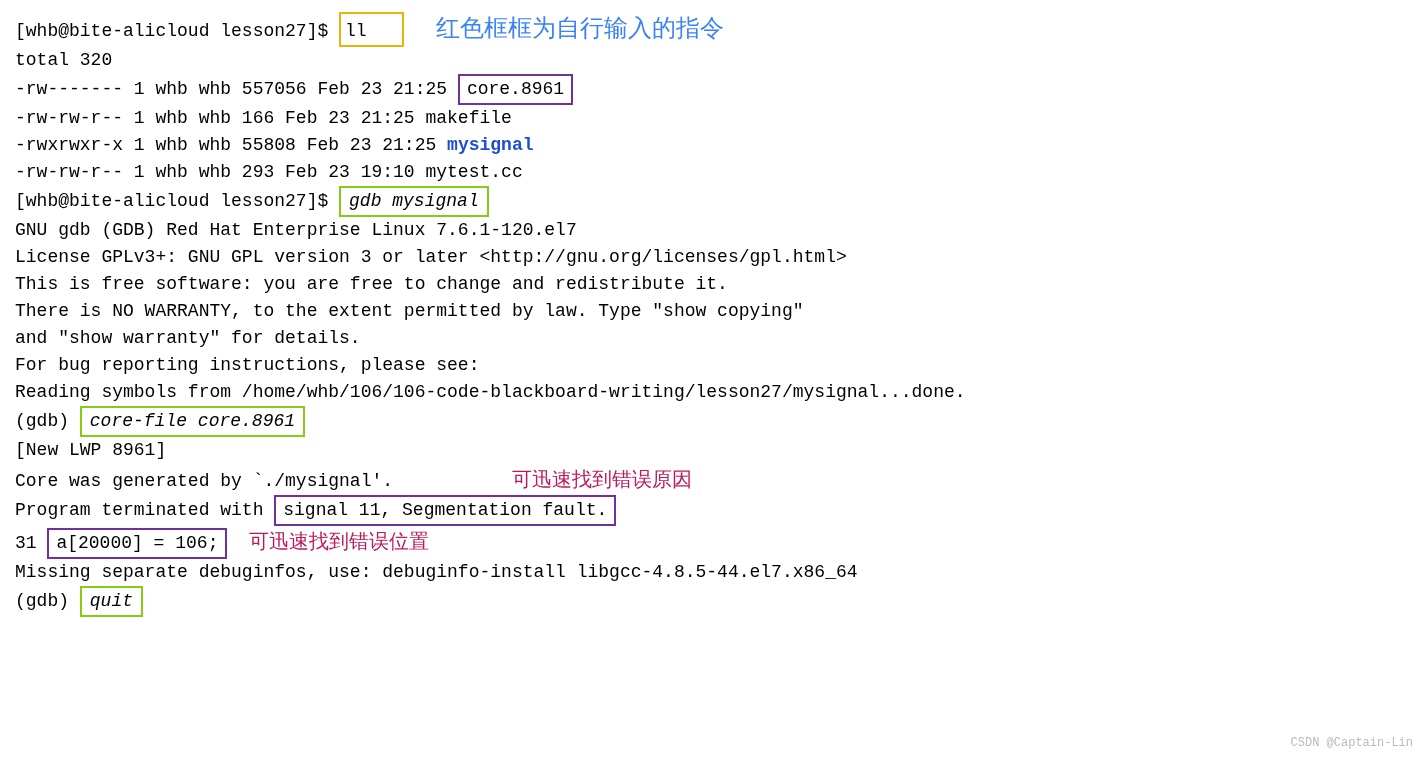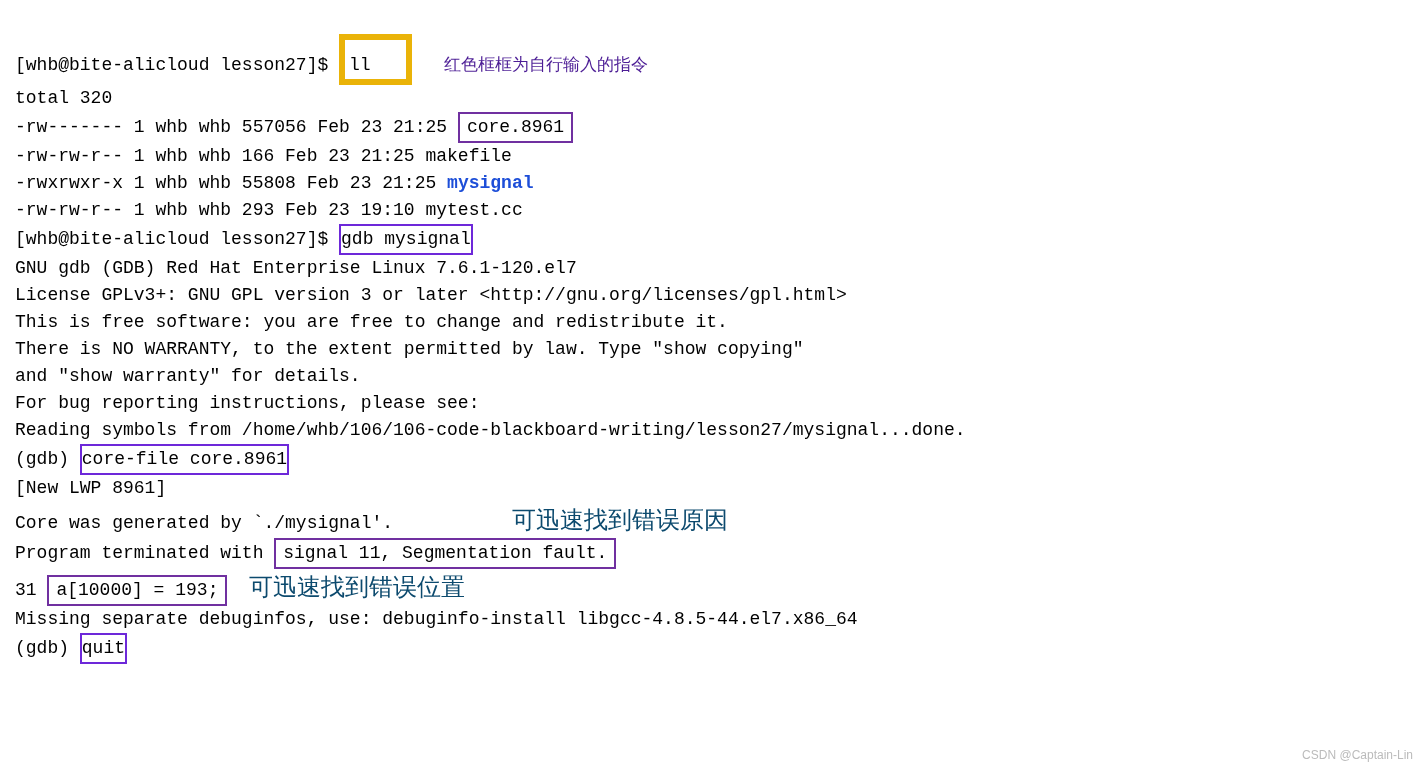--- a/index.html
+++ b/index.html
@@ -8,42 +8,42 @@
     background: #ffffff;
     font-family: "Courier New", Consolas, monospace;
     font-size: 18px;
     line-height: 1.5;
     color: #000;
     white-space: nowrap;
   }
   .line { display: block; }
   .green { color: #1d4ed8; font-weight: bold; }
   .red-box {
-    border: 2px solid #6d28d9;
-    padding: 0 0;
+    border: 2px solid #84cc16;
+    padding: 0 8px;
     display: inline-block;
+    font-style: italic;
   }
   .red-box-wide {
-    border: 6px solid #eab308;
-    padding: 12px 35px 0 4px;
+    border: 2px solid #eab308;
+    padding: 4px 35px 0 4px;
     display: inline-block;
-    margin-top: 24px;
   }
   .purple-box {
     border: 2px solid #7030a0;
     padding: 0 7px;
     display: inline-block;
   }
-  .red-text { color: #4c1d95; font-family: "SimSun","STSong",serif; font-size: 17px;}
-  .purple-text { color: #0c4a6e; font-family: Liberation Sans, sans-serif; font-size: 24px;}
+  .red-text { color: #3b82f6; font-family: "SimSun","STSong",serif; font-size: 24px;}
+  .purple-text { color: #be185d; font-family: Liberation Sans, sans-serif; font-size: 20px;}
   .watermark {
     position: absolute;
     right: 10px;
-    bottom: 6px;
-    font-family: Liberation Sans, sans-serif;
+    bottom: 18px;
+    font-family: Liberation Mono, monospace;
     font-size: 12px;
     color: #bbbbbb;
   }
 </style>
 </head>
 <body>
 
 <div>
 
 <span class="line">
@@ -87,21 +87,21 @@
 <span class="line">
   <span>Core was generated by `./mysignal'.</span>&nbsp;&nbsp;&nbsp;&nbsp;&nbsp;&nbsp;&nbsp;&nbsp;&nbsp;&nbsp;&nbsp;<span class="purple-text">可迅速找到错误原因</span>
 </span>
 
 <span class="line">
   <span>Program terminated with </span><span class="purple-box">signal 11, Segmentation fault.</span>
 </span>
 
 
 <span class="line">
-  <span>31              </span><span class="purple-box">a[10000] = 193;</span>&nbsp;&nbsp;<span class="purple-text">可迅速找到错误位置</span>
+  <span>31              </span><span class="purple-box">a[20000] = 106;</span>&nbsp;&nbsp;<span class="purple-text">可迅速找到错误位置</span>
 </span>
 
 <span class="line">Missing separate debuginfos, use: debuginfo-install libgcc-4.8.5-44.el7.x86_64</span>
 
 <span class="line">
   <span>(gdb) </span><span class="red-box">quit</span>
 </span>
 
 </div>
 

